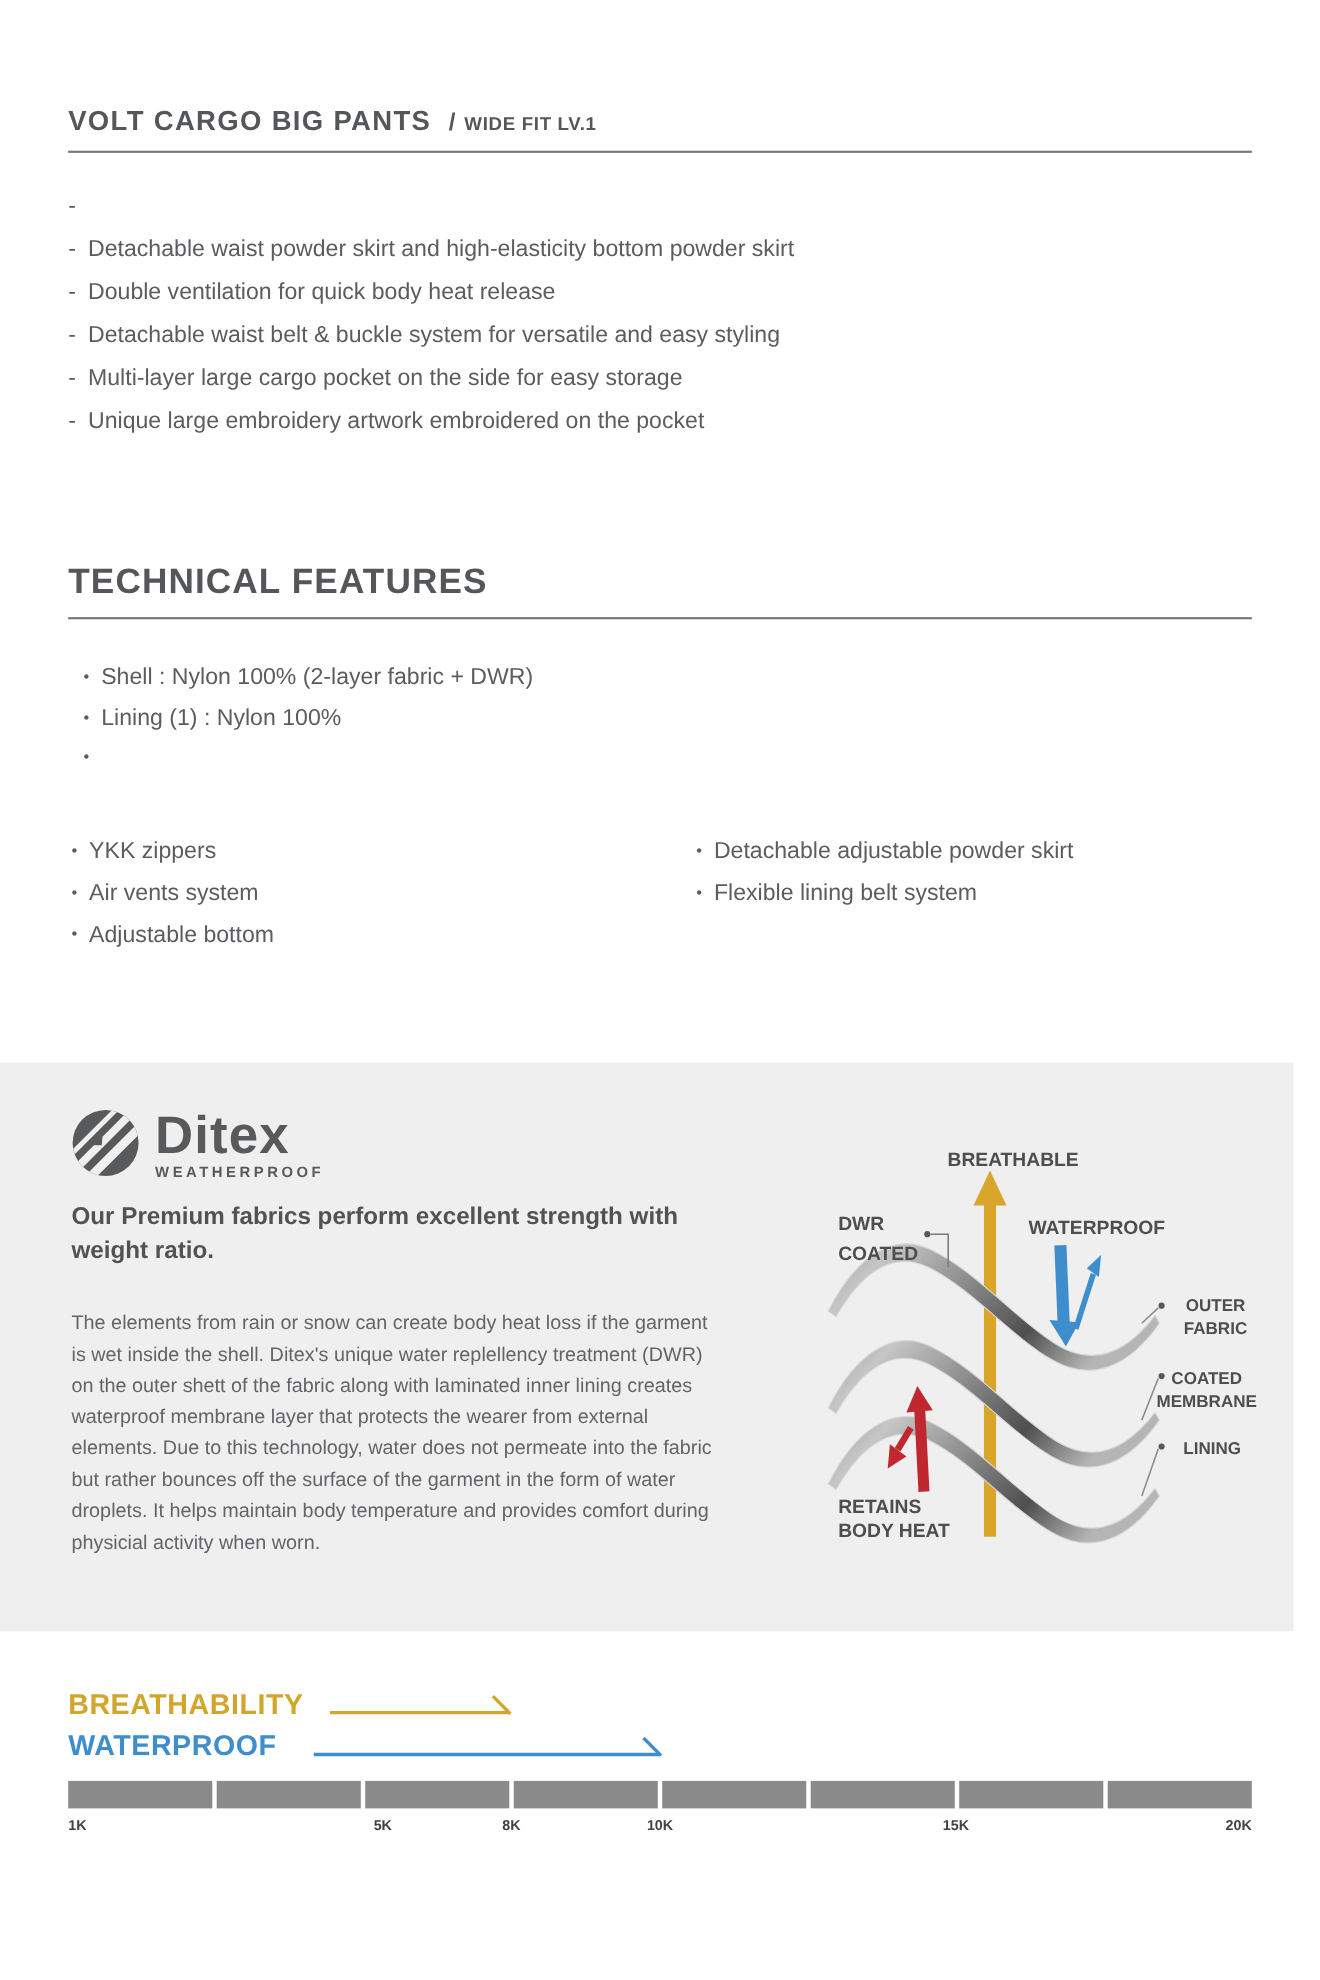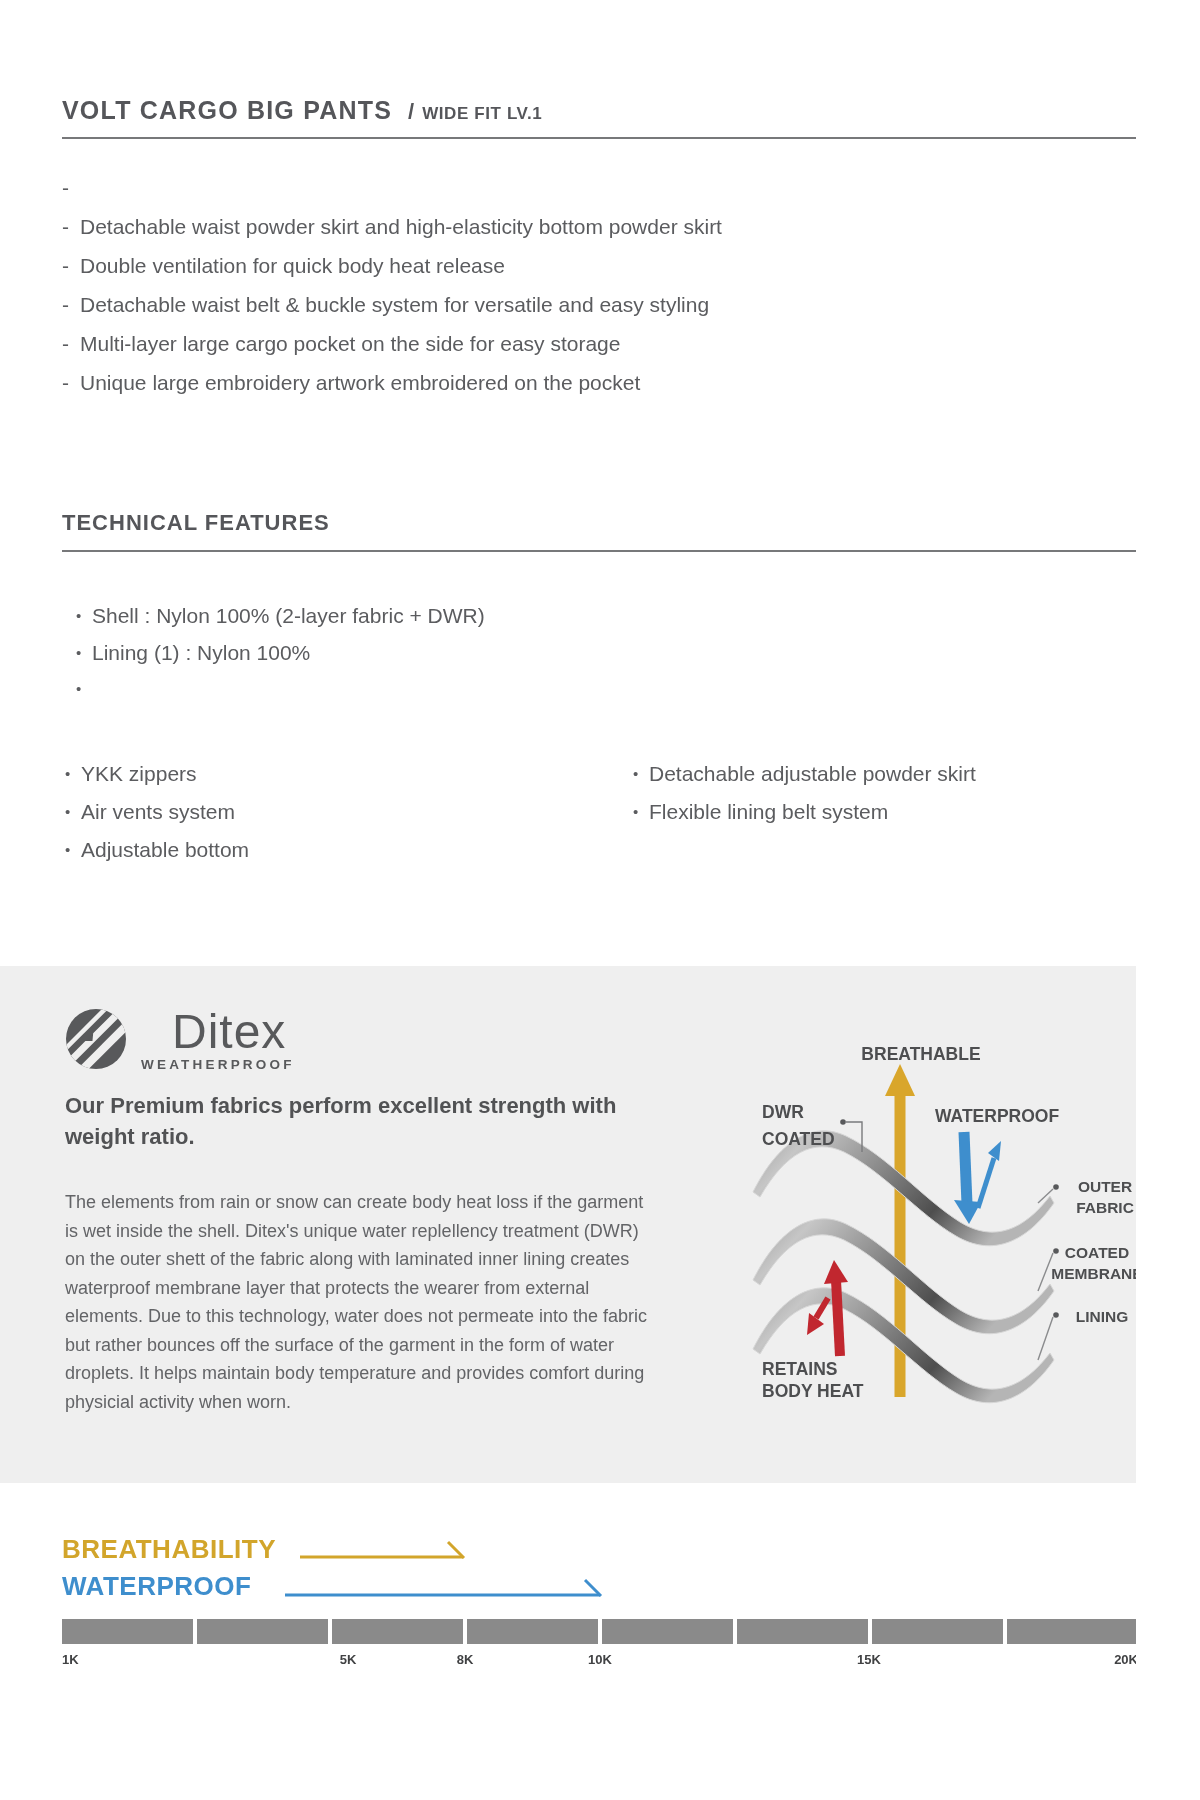--- a/index.html
+++ b/index.html
@@ -1,46 +1,46 @@
 <!DOCTYPE html>
 <html><head>
 <meta charset="utf-8">
 <style>
   html,body{margin:0;padding:0;background:#ffffff;}
   .page{position:relative;width:1136px;height:1800px;background:#ffffff;overflow:hidden;
-        font-family:"Liberation Sans", sans-serif;color:#57585A;}
+        font-family:"Liberation Sans", sans-serif;color:#57585A;padding-left:40px;}
 
   
   .header{position:absolute;left:62px;top:96px;width:1076px;border-bottom:2px solid #77787A;padding-bottom:12px;}
   .header-row{display:flex;align-items:baseline;}
   .title{font-size:25px;font-weight:bold;letter-spacing:1.2px;color:#55565A;}
   .title-slash{font-size:22px;font-weight:bold;margin-left:16px;color:#55565A;}
   .title-fit{font-size:17px;font-weight:bold;letter-spacing:0.6px;margin-left:8px;color:#55565A;}
 
   
   .features{position:absolute;left:62px;top:168px;width:1000px;}
   .feat-line{display:flex;font-size:21px;line-height:39px;color:#5B5C5F;}
   .feat-dash{width:18px;flex:none;}
 
   
   .tech-head{position:absolute;left:62px;top:510px;width:1076px;border-bottom:2px solid #77787A;padding-bottom:14px;}
-  .tech-head h2{margin:0;font-size:22px;font-weight:bold;letter-spacing:1px;color:#55565A;}
+  .tech-head h2{margin:0;font-size:32px;font-weight:bold;letter-spacing:1px;color:#55565A;}
   .materials{position:absolute;left:62px;top:598px;width:700px;}
   .mat-line{display:flex;font-size:21px;line-height:36.5px;color:#5B5C5F;}
   .bullet{width:16px;margin-left:14px;flex:none;font-size:15px;line-height:inherit;}
   .extras-left{position:absolute;left:62px;top:755px;width:420px;}
   .extras-right{position:absolute;left:630px;top:755px;width:460px;}
   .extra-line{display:flex;font-size:21px;line-height:38px;color:#5B5C5F;}
   .extra-line .bullet{margin-left:3px;}
 
   
   .panel{position:absolute;left:0;top:966px;width:1200px;height:517px;background:#EFEFEF;}
   .logo{position:absolute;left:65px;top:42px;display:flex;align-items:center;}
   .logo-text{margin-left:14px;}
-  .brand{font-size:48px;font-weight:normal;letter-spacing:1px;color:#58595B;line-height:44px;margin-left:31px;}
+  .brand{font-size:48px;font-weight:bold;letter-spacing:1px;color:#58595B;line-height:44px;}
   .brand-sub{font-size:13.5px;font-weight:bold;letter-spacing:3.2px;color:#58595B;margin-top:3px;}
   .headline{position:absolute;left:65px;top:124px;width:600px;font-size:22px;font-weight:bold;
             line-height:31px;color:#515254;}
   .paragraph{position:absolute;left:65px;top:222px;width:585px;font-size:18px;line-height:28.5px;color:#636467;}
   .diagram{position:absolute;left:650px;top:34px;width:500px;height:440px;}
   .dlabel{font-family:"Liberation Sans",sans-serif;font-weight:bold;fill:#4D4E50;}
 
   
   .perf-breath{position:absolute;left:62px;top:1534px;font-size:26px;font-weight:bold;letter-spacing:0.5px;}
   .perf-water{position:absolute;left:62px;top:1571px;font-size:26px;font-weight:bold;letter-spacing:0.5px;}

